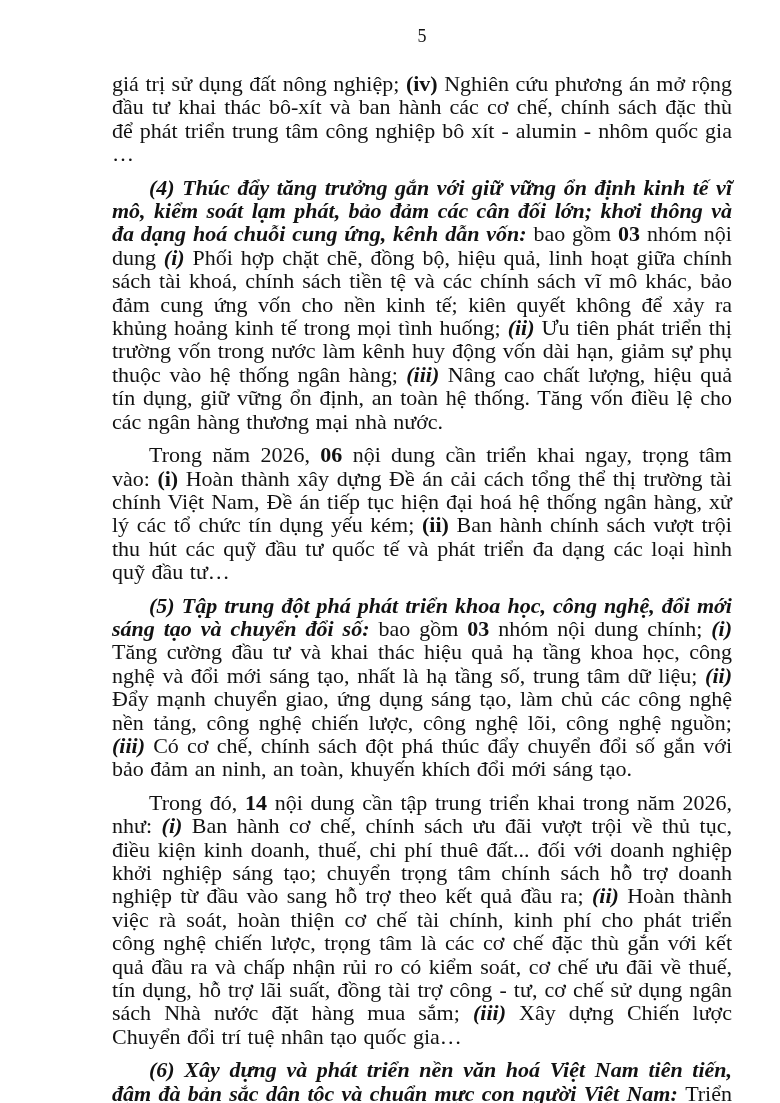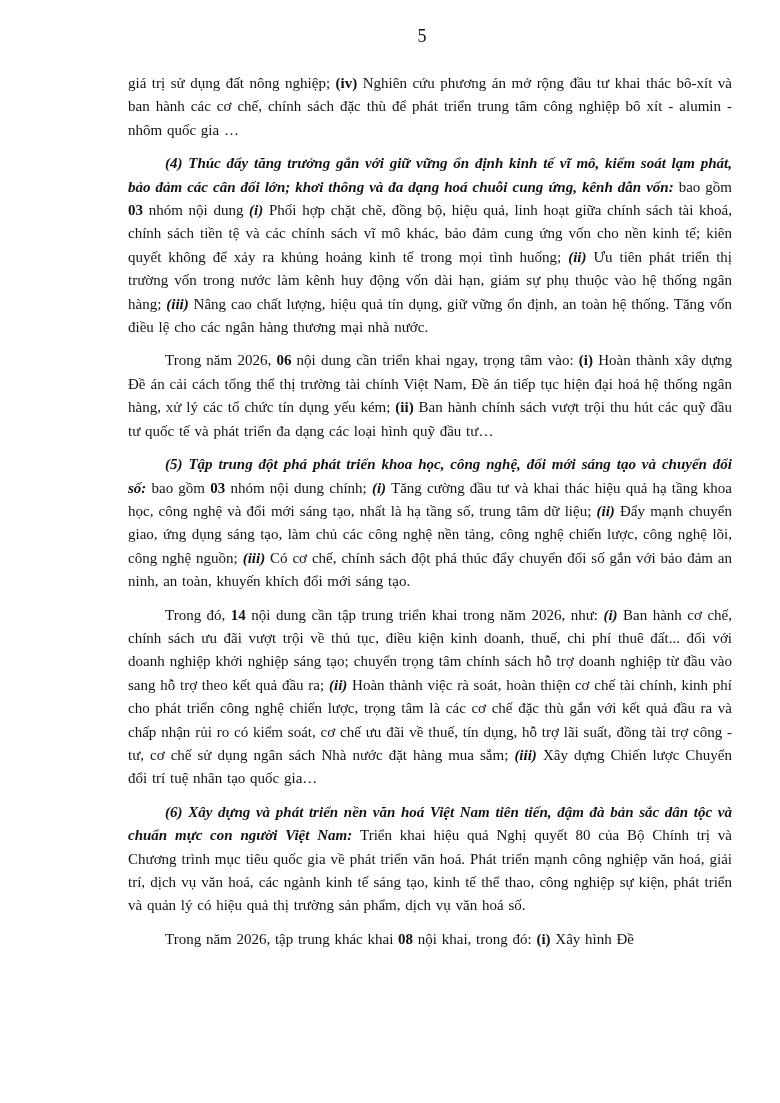--- a/index.html
+++ b/index.html
@@ -21,23 +21,23 @@
   .page-number {
     text-align: center;
     font-size: 18px;
     line-height: 22px;
     margin-bottom: 25px;
   }
   .doc-body {
     width: 620px;
   }
   .para {
-    margin: 0 0 10px 16px;
+    margin: 0 0 10px 0;
     text-align: justify;
-    font-size: 15px;
+    font-size: 22px;
     line-height: 23.4px;
     word-spacing: 1px;
   }
   .para.indent {
     text-indent: 37px;
     font-family: Liberation Serif, serif;
   }
   .r  { font-weight: normal; font-style: normal; }
   .b  { font-weight: bold;   font-style: normal; }
   .bi { font-weight: bold;   font-style: italic; }

